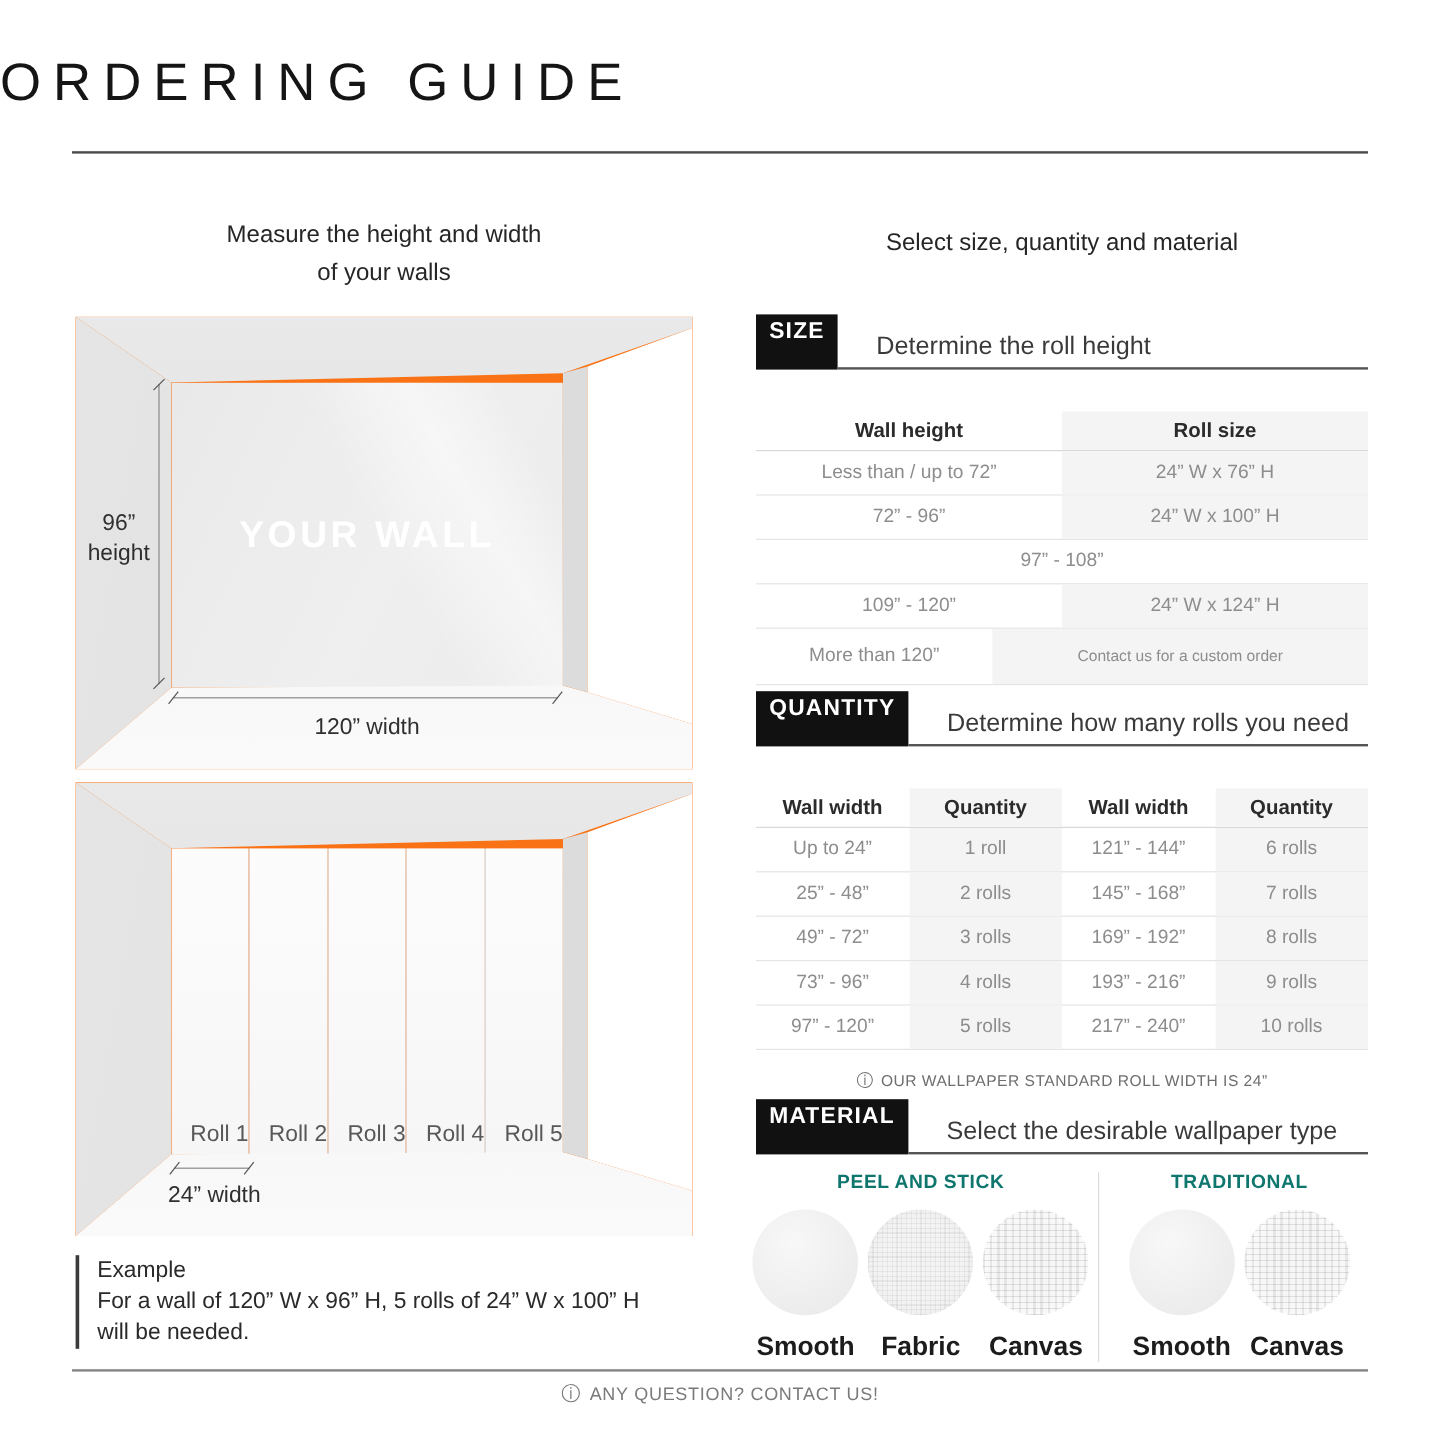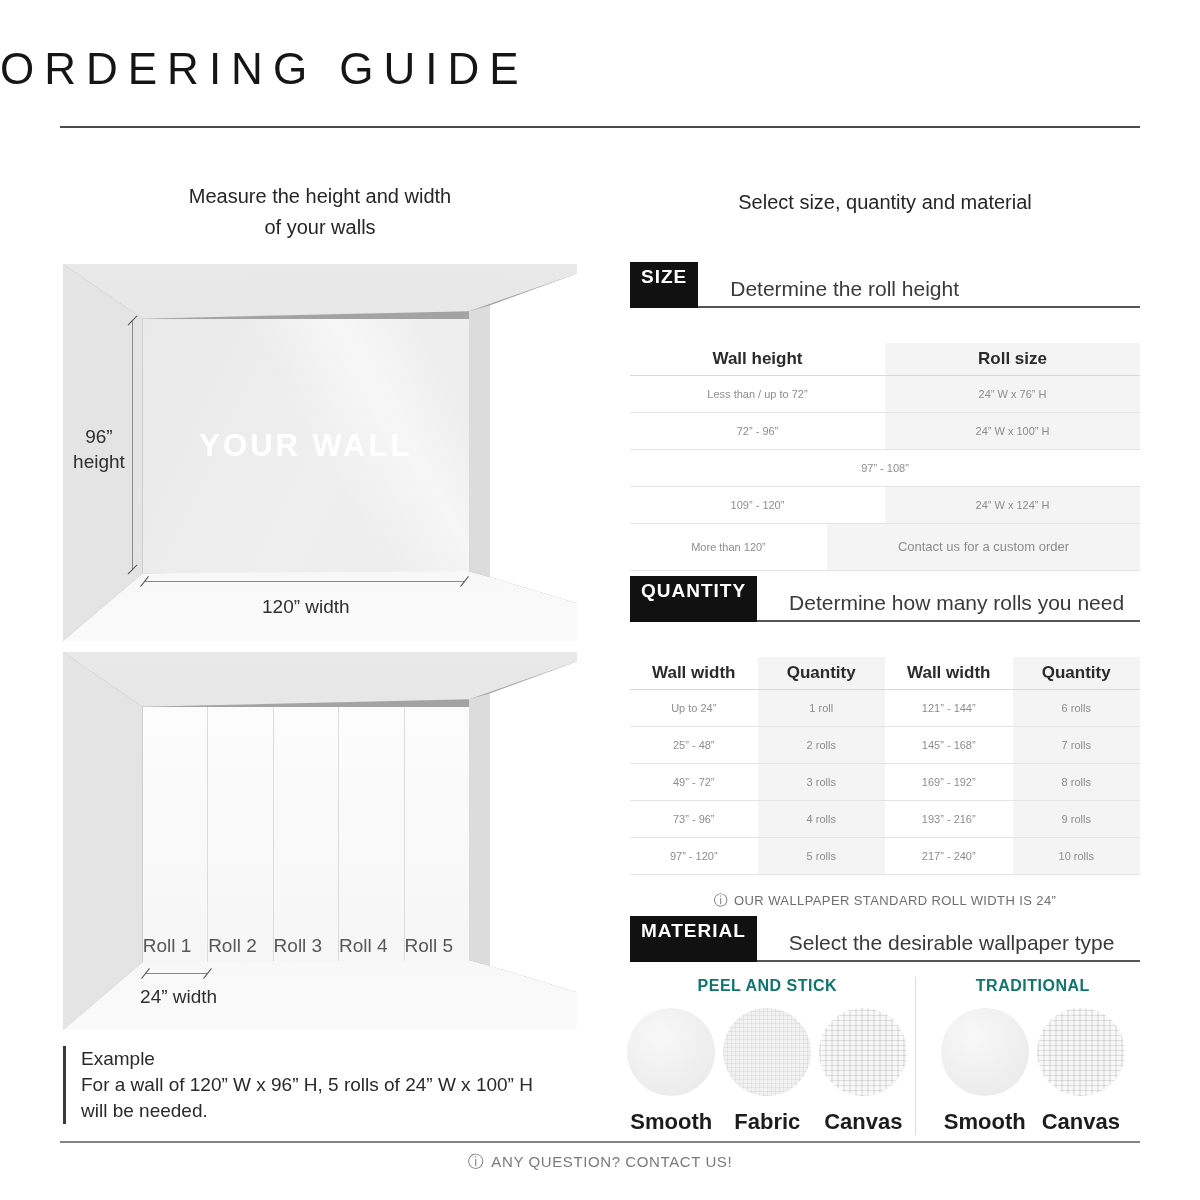--- a/index.html
+++ b/index.html
@@ -19,21 +19,21 @@
   }
   .rule{position:absolute; left:60px; right:60px; height:2px; background:#4a4a4a;}
   .rule.top{top:126px;}
   .rule.bottom{top:1141px; background:#858585;}
   
   .col-heading{position:absolute; text-align:center; font-size:20px; line-height:31px; color:#262626;}
   .col-heading.left{left:63px; width:514px; top:181px;}
   .col-heading.right{left:630px; width:510px; top:187px;}
   .col-heading span{display:block;}
   
-  .room{position:absolute; left:63px; width:514px; background:#a3a3a3; overflow:hidden;}
+  .room{position:absolute; left:63px; width:514px; background:#f97316; overflow:hidden;}
   #room1{top:264px; height:377px;}
   #room2{top:652px; height:378px;}
   .r-ceiling{position:absolute; inset:0; background:linear-gradient(180deg,#e9e9e9,#dcdcdc);
     clip-path:polygon(0 0,100% 0,100% 2.5%,79% 12.5%,15.5% 14.5%);}
   .r-leftwall{position:absolute; inset:0; background:linear-gradient(100deg,#e5e5e5,#dedede);
     clip-path:polygon(0 0,15.5% 14.5%,15.5% 82%,0 100%);}
   .r-floor{position:absolute; inset:0;
     background:linear-gradient(180deg,#eeeeee,#fafafa),
       repeating-linear-gradient(75deg,transparent 0 46px,rgba(190,190,190,.18) 46px 48px);
     background-blend-mode:normal;
@@ -63,40 +63,40 @@
   .dim-label{position:absolute; font-size:19px; color:#2f2f2f; text-align:center; line-height:25px;}
   .height-label{left:0; width:14%; top:42.5%;}
   .height-label span{display:block;}
   #room1 .width-label{left:15.5%; width:63.5%; top:87.6%;}
   #room2 .width-label{left:13.5%; width:18%; top:87.8%;}
   
   .panels{position:absolute; left:15.5%; top:14.5%; width:63.5%; height:67.5%; display:flex;}
   .panel{flex:1; position:relative; background:linear-gradient(180deg,#fcfcfc,#f6f6f6);
     border-right:1px solid #dcdcdc;}
   .panel:last-child{border-right:none;}
-  .roll-label{position:absolute; bottom:5px; width:100%; text-align:left;
+  .roll-label{position:absolute; bottom:5px; width:100%; text-align:right;
     font-size:19px; color:#585858;}
   
   .example{position:absolute; left:63px; top:1046px; width:480px;
     border-left:3px solid #3a3a3a; padding-left:15px;
     font-size:19px; line-height:26px; color:#2a2a2a;}
   
   .section{position:absolute; left:630px; width:510px;}
   #size-section{top:262px;} #quantity-section{top:576px;} #material-section{top:916px;}
   .section-head{display:flex; align-items:flex-end;}
   .badge{background:var(--badge); color:#fff; font-weight:700; font-size:19px;
     letter-spacing:1px; padding:4px 11px 20px; white-space:nowrap;}
   .head-title{flex:1; font-size:21px; color:#3a3a3a; padding:0 0 5px 32px;
     border-bottom:2px solid #555; white-space:nowrap;}
   
   .table{margin-top:35px; width:100%;}
   .tr{display:flex; border-bottom:1px solid #e4e4e4;}
   .tr.th{border-bottom:1px solid #d8d8d8;}
   .td{flex:1; min-height:36px; display:flex; align-items:center; justify-content:center;
-    font-size:11px; color:var(--muted); text-align:center; padding:2px 4px;}
+    font-size:16px; color:var(--muted); text-align:center; padding:2px 4px;}
   .tr.th .td{min-height:32px; font-size:17px; font-weight:700; color:var(--ink);}
   .size-table .td:nth-child(2){background:var(--stripe);}
   .qty-table .td:nth-child(even){background:var(--stripe);}
   .td.custom{font-size:13px; line-height:16px; padding:7px 62px; min-height:46px;}
   
   .note{margin-top:17px; text-align:center; font-size:13px; letter-spacing:.4px; color:#6e6e6e;}
   .note .info-i{font-size:14px; margin-right:6px; color:#6e6e6e;}
   
   .materials{display:flex; margin-top:15px;}
   .mgroup{padding-top:0;}

